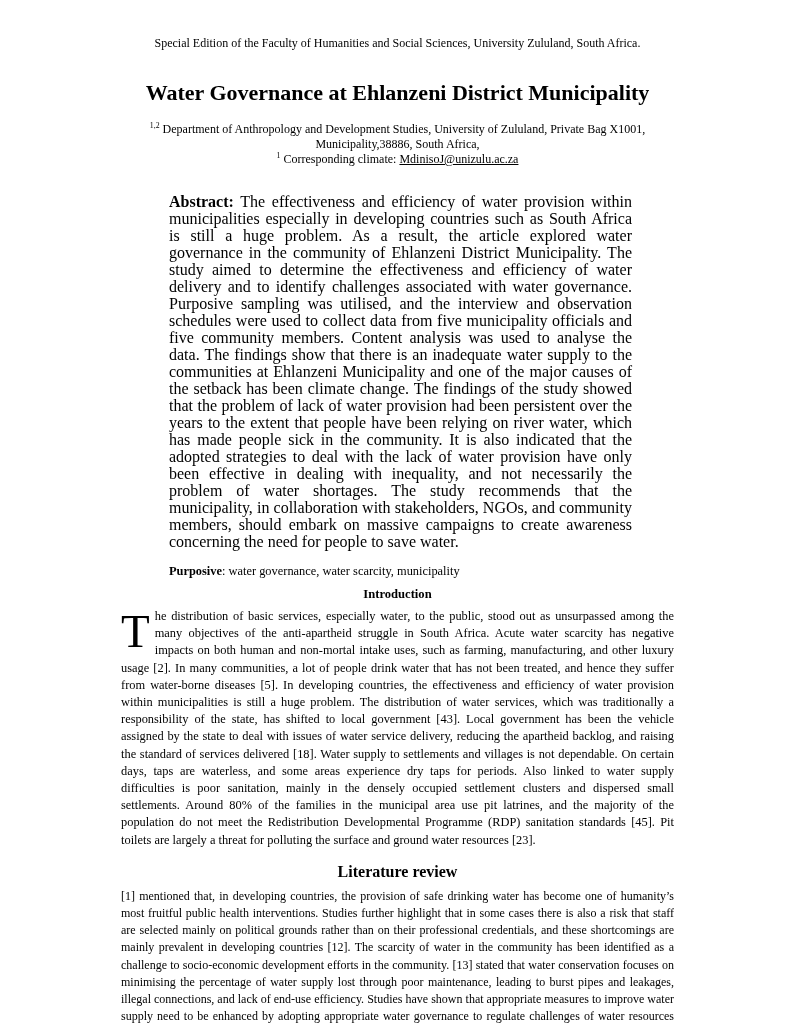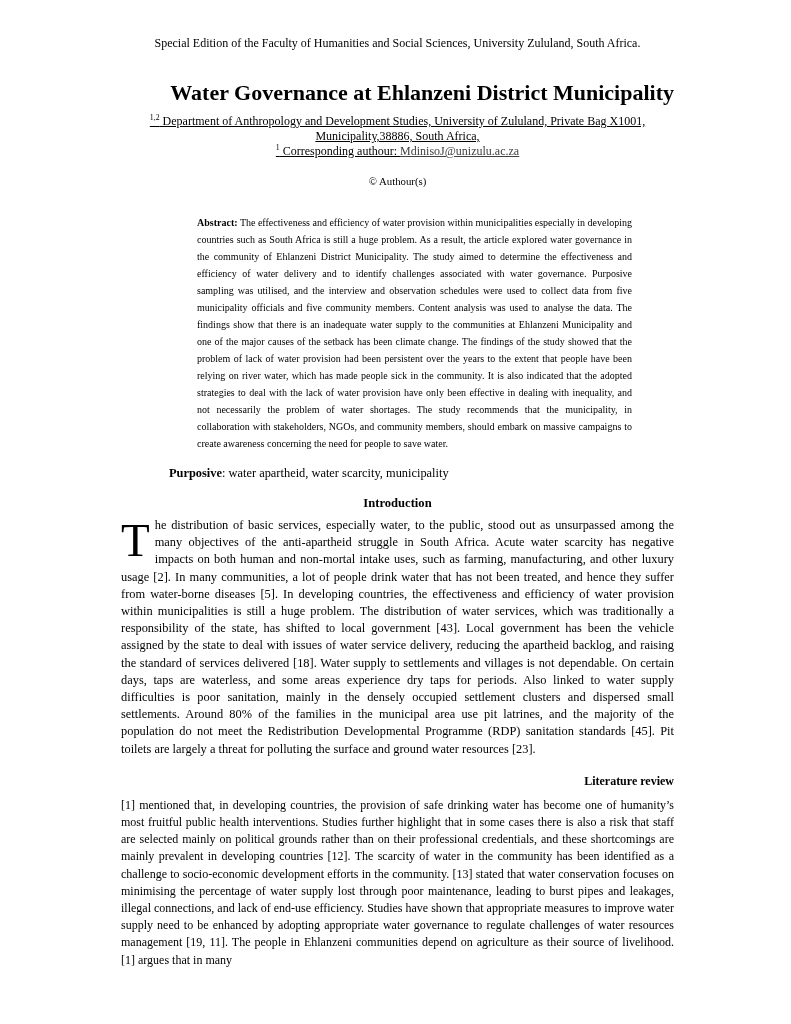--- a/index.html
+++ b/index.html
@@ -35,110 +35,108 @@
     text-align: center;
     font-size: 13.5px;
     font-weight: bold;
     margin-top: 13px;
     line-height: 16px;
   }
   .affiliation {
     text-align: center;
     font-size: 12px;
     line-height: 15px;
-    text-decoration: underline;
   }
   sup {
     font-size: 0.65em;
     line-height: 0;
   }
   .email-link {
-    color: #404040;
+    color: #000000;
     text-decoration: underline;
     cursor: pointer;
   }
   .imprint {
     text-align: center;
     font-size: 10.8px;
     line-height: 13px;
     margin-top: 16px;
   }
   .abstract-block {
-    margin: 26px 42px 0 76px; 
-    font-size: 10px;
+    margin: 26px 42px 0 48px; 
+    font-size: 16px;
     line-height: 17px;
     text-align: justify;
   }
   .bold { font-weight: bold; }
   .keywords-line {
     margin: 13px 42px 0 48px;
     font-size: 12.4px;
     line-height: 17px;
   }
   .section-heading-center {
     text-align: center;
     font-size: 12.6px;
     font-weight: bold;
-    margin-top: 13px;
+    margin-top: 6px;
     line-height: 16px;
   }
   .body-paragraph {
     margin-top: 6px;
     font-size: 12.4px;
     line-height: 17.2px;
     text-align: justify;
   }
   .dropcap {
     float: left;
     font-size: 47px;
     line-height: 40px;
     padding-top: 3px;
     padding-right: 5px;
     font-family: "Liberation Serif", "DejaVu Serif", serif;
   }
   .section-heading-left {
-    text-align: right;
-    font-size: 12px;
+    text-align: center;
+    font-size: 16px;
     font-weight: bold;
     margin-top: 15px;
     line-height: 16px;
   }
   .lit-paragraph {
     margin-top: 8px;
     font-size: 12px;
     line-height: 17.2px;
     text-align: justify;
   }
 </style>
 </head>
 <body>
 
 <div class="page">
 
   <div class="header-note">Special Edition of the Faculty of Humanities and Social Sciences, University Zululand, South Africa.</div>
 
-  <h1 class="paper-title" style="margin-bottom:8px;text-align:right;">Water Governance at Ehlanzeni District Municipality</h1>
+  <h1 class="paper-title" style="margin-bottom:16px;">Water Governance at Ehlanzeni District Municipality</h1>
 
 
   <div class="affiliation">
     <div><sup>1,2</sup><span> Department of Anthropology and Development Studies, University of Zululand, Private Bag X1001,</span></div>
     <div>Municipality,38886, South Africa,</div>
-    <div><sup>1</sup><span> Corresponding authour: </span><a class="email-link">MdinisoJ@unizulu.ac.za</a></div>
+    <div><sup>1</sup><span> Corresponding climate: </span><a class="email-link">MdinisoJ@unizulu.ac.za</a></div>
   </div>
 
   <div class="imprint">
-    <div>© Authour(s)</div>
   </div>
 
   <div class="abstract-block">
     <span class="bold">Abstract:</span><span> The effectiveness and efficiency of water provision within municipalities especially in developing countries such as South Africa is still a huge problem. As a result, the article explored water governance in the community of Ehlanzeni District Municipality. The study aimed to determine the effectiveness and efficiency of water delivery and to identify challenges associated with water governance. Purposive sampling was utilised, and the interview and observation schedules were used to collect data from five municipality officials and five community members. Content analysis was used to analyse the data. The findings show that there is an inadequate water supply to the communities at Ehlanzeni Municipality and one of the major causes of the setback has been climate change. The findings of the study showed that the problem of lack of water provision had been persistent over the years to the extent that people have been relying on river water, which has made people sick in the community. It is also indicated that the adopted strategies to deal with the lack of water provision have only been effective in dealing with inequality, and not necessarily the problem of water shortages. The study recommends that the municipality, in collaboration with stakeholders, NGOs, and community members, should embark on massive campaigns to create awareness concerning the need for people to save water.</span>
   </div>
 
   <div class="keywords-line">
-    <span class="bold">Purposive</span><span>: water apartheid, water scarcity, municipality</span>
+    <span class="bold">Purposive</span><span>: water governance, water scarcity, municipality</span>
   </div>
 
   <div class="section-heading-center">Introduction</div>
 
   <div class="body-paragraph">
     <span class="dropcap">T</span><span>he distribution of basic services, especially water, to the public, stood out as unsurpassed among the many objectives of the anti-apartheid struggle in South Africa. Acute water scarcity has negative impacts on both human and non-mortal intake uses, such as farming, manufacturing, and other luxury usage [2]. In many communities, a lot of people drink water that has not been treated, and hence they suffer from water-borne diseases [5]. In developing countries, the effectiveness and efficiency of water provision within municipalities is still a huge problem. The distribution of water services, which was traditionally a responsibility of the state, has shifted to local government [43]. Local government has been the vehicle assigned by the state to deal with issues of water service delivery, reducing the apartheid backlog, and raising the standard of services delivered [18]. Water supply to settlements and villages is not dependable. On certain days, taps are waterless, and some areas experience dry taps for periods. Also linked to water supply difficulties is poor sanitation, mainly in the densely occupied settlement clusters and dispersed small settlements. Around 80% of the families in the municipal area use pit latrines, and the majority of the population do not meet the Redistribution Developmental Programme (RDP) sanitation standards [45]. Pit toilets are largely a threat for polluting the surface and ground water resources [23].</span>
   </div>
 
   <div class="section-heading-left">Literature review</div>
 

